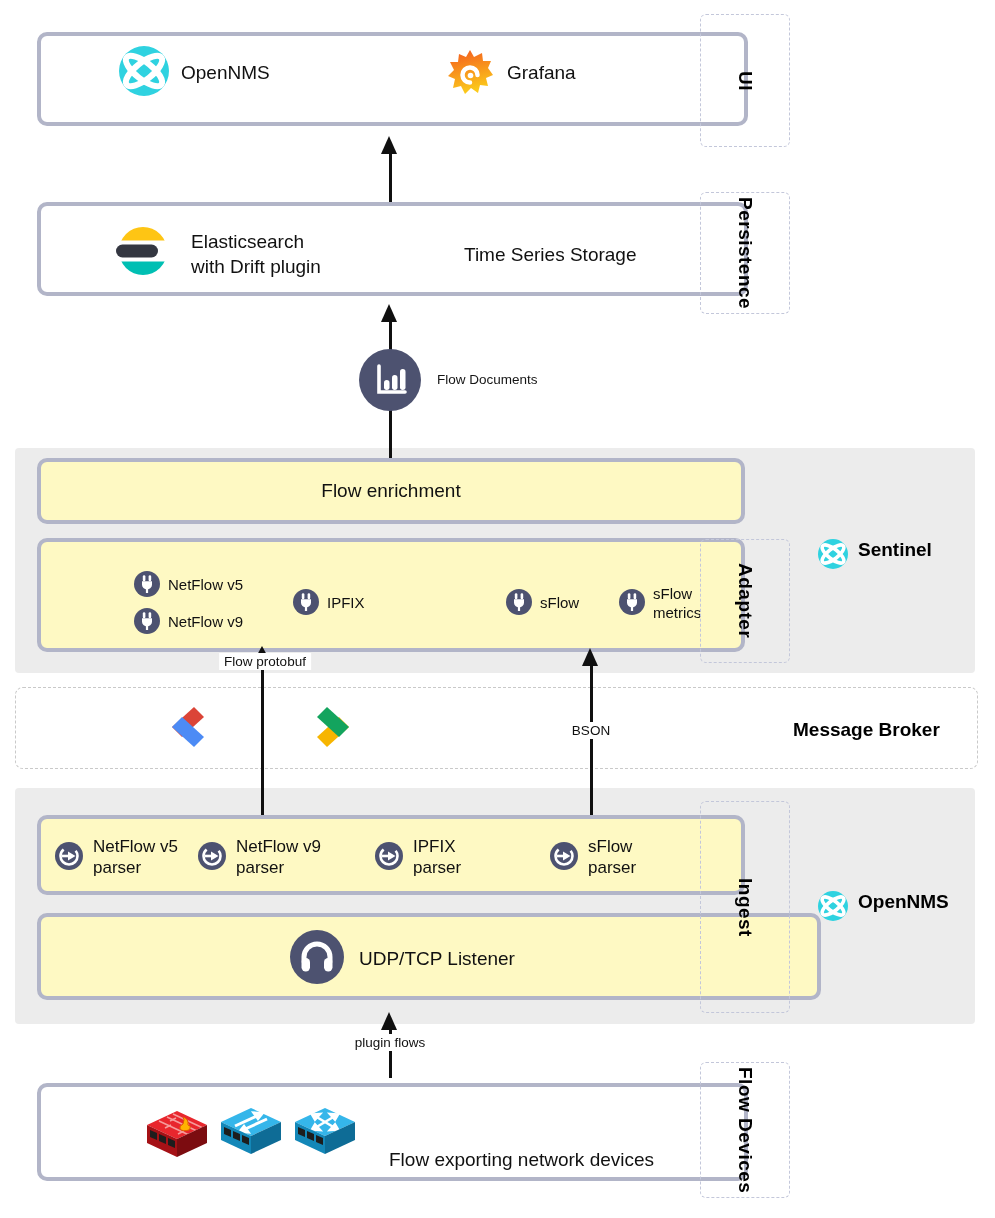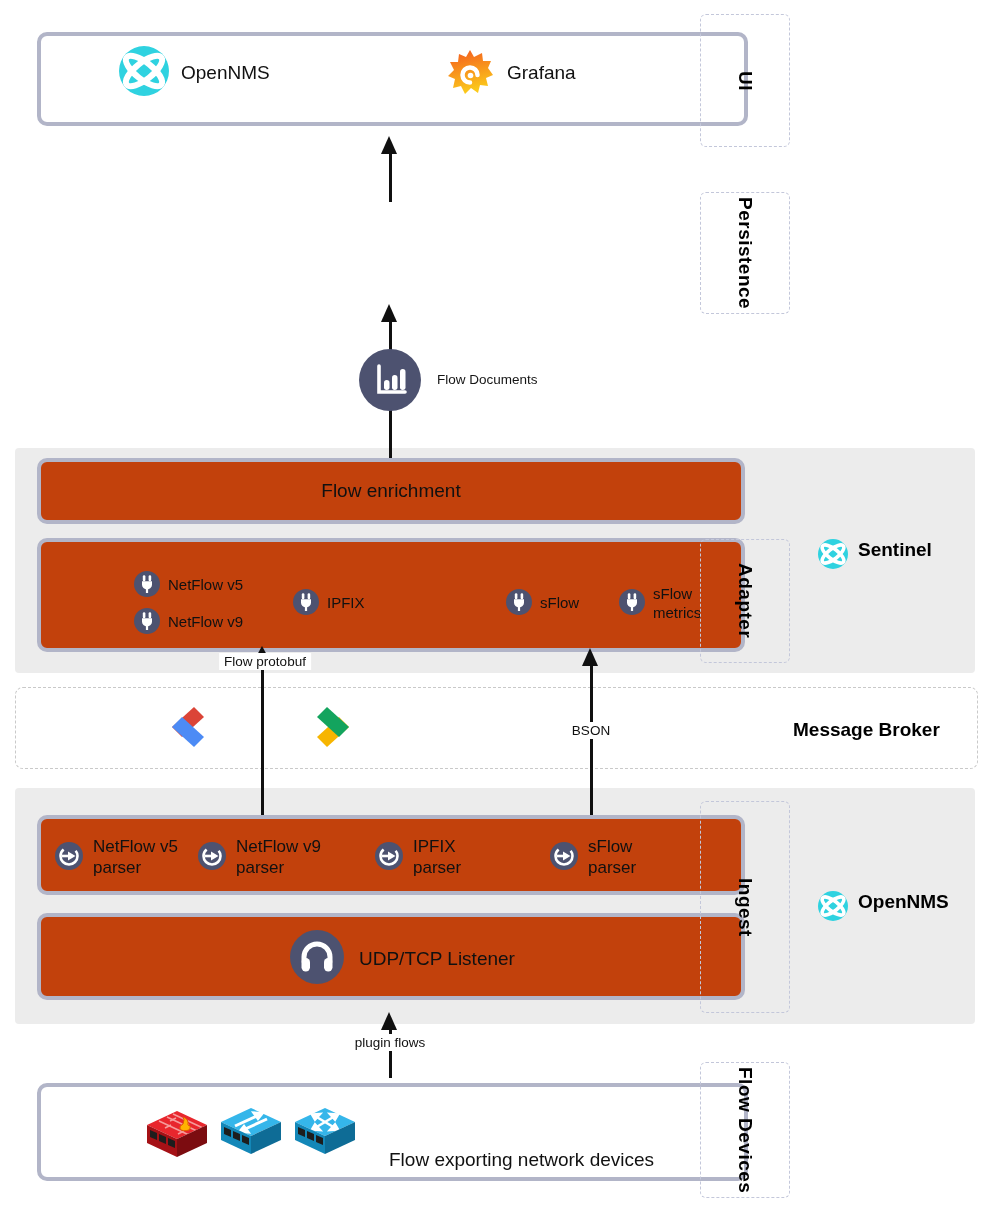--- a/index.html
+++ b/index.html
@@ -1,20 +1,20 @@
 <!DOCTYPE html>
 <html><head>
 <meta charset="utf-8">
 <style>
   html,body{margin:0;padding:0;background:#fff;}
   .canvas{position:relative;width:995px;height:1218px;background:#fff;
           font-family:Liberation Sans, sans-serif;color:#151515;overflow:hidden;}
   .gray-section{position:absolute;left:15px;width:960px;background:#ececec;border-radius:4px;}
   .box{position:absolute;left:37px;box-sizing:border-box;border:4.5px solid #b2b5c8;border-radius:10px;background:#fff;}
-  .box.gray{background:#c2410c;}
+  .box.gray{background:#fef9c3;}
   .dashed-label{position:absolute;left:700px;width:90px;box-sizing:border-box;
                 border:1.5px dashed #c3c7da;border-radius:6px;display:flex;align-items:center;justify-content:center;z-index:6;}
   .vtext{writing-mode:vertical-rl;font-weight:bold;font-size:19px;letter-spacing:.5px;color:#000;}
   .mb-box{position:absolute;left:15px;top:687px;width:963px;height:82px;box-sizing:border-box;
           border:1.5px dashed #c9c9c9;border-radius:8px;background:#fff;}
   .label-19{font-size:19px;color:#111;}
   .label-bold{font-size:19px;font-weight:bold;color:#000;}
   .label-15{font-size:15px;color:#111;}
   .label-17{font-size:17px;color:#111;line-height:21px;}
   .tag{position:absolute;background:#fff;padding:1px 5px;font-size:13.5px;color:#111;z-index:8;white-space:nowrap;}
@@ -67,20 +67,36 @@
         <path d="M31.5 27 a7.5 7.5 0 1 0 -7.5 7.5" stroke="#fff" stroke-width="4.5" fill="none" stroke-linecap="round"></path>
         <circle cx="24.5" cy="27.5" r="2.8" fill="#fff"></circle>
       </svg>
     </span>
     <span class="abs label-19" style="left:466px;top:26px;">Grafana</span>
   </div>
 
   <div class="ahead" style="left:381px;top:136px;"></div>
   <div class="vline" style="left:388.5px;top:152px;height:50px;"></div>
 
+  <div class="box" style="top:202px;width:711px;height:94px;">
+    <span class="abs" style="left:74px;top:19px;">
+      <svg width="52" height="52" viewBox="0 0 52 52">
+        <g clip-path="url(#eclip)">
+          <rect x="0" y="0" width="52" height="15.5" fill="#fec514"></rect>
+          <rect x="0" y="36.5" width="52" height="16" fill="#00bfb3"></rect>
+        </g>
+        <rect x="1" y="19.5" width="42" height="13" rx="6.5" fill="#343741"></rect>
+      </svg>
+    </span>
+    <span class="abs label-19" style="left:150px;top:23px;line-height:25px;">
+      <span style="display:block;">Elasticsearch</span>
+      <span style="display:block;">with Drift plugin</span>
+    </span>
+    <span class="abs label-19" style="left:423px;top:38px;">Time Series Storage</span>
+  </div>
 
   <div class="ahead" style="left:381px;top:304px;"></div>
   <div class="vline" style="left:388.5px;top:320px;height:30px;"></div>
 
   <div class="vline" style="left:388.5px;top:410px;height:48px;"></div>
   <span class="abs" style="left:359px;top:349px;z-index:6;">
     <svg width="62" height="62" viewBox="0 0 62 62">
       <circle cx="31" cy="31" r="31" fill="#4d5270"></circle>
       <path d="M20 17 v26 h26" stroke="#fff" stroke-width="3.6" fill="none" stroke-linecap="round"></path>
       <rect x="25" y="31" width="5.5" height="10" rx="2.7" fill="#fff"></rect>
@@ -239,21 +255,21 @@
         <path d="M7 14 h8" stroke="#fff" stroke-width="2.6"></path>
           <path d="M13 9.5 L20.5 14 L13 18.5 Z" fill="#fff"></path>
         </svg>
     </span>
     <span class="abs label-17 two-line" style="left:547px;top:17px;line-height:21px;">
       <span style="display:block;">sFlow</span>
       <span style="display:block;">parser</span>
     </span>
   </div>
 
-  <div class="box gray" style="top:913px;width:708px;height:87px;">
+  <div class="box gray" style="top:913px;width:784px;height:87px;">
     <span class="abs" style="left:249px;top:13px;">
       <svg width="54" height="54" viewBox="0 0 54 54">
         <circle cx="27" cy="27" r="27" fill="#4d5270"></circle>
         <path d="M14 31 v-4 a13 13 0 0 1 26 0 v4" stroke="#fff" stroke-width="5" fill="none" stroke-linecap="round"></path>
         <rect x="11.5" y="28" width="8.5" height="13.5" rx="4.2" fill="#fff"></rect>
         <rect x="34" y="28" width="8.5" height="13.5" rx="4.2" fill="#fff"></rect>
       </svg>
     </span>
     <span class="abs label-19" style="left:318px;top:31px;">UDP/TCP Listener</span>
   </div>

